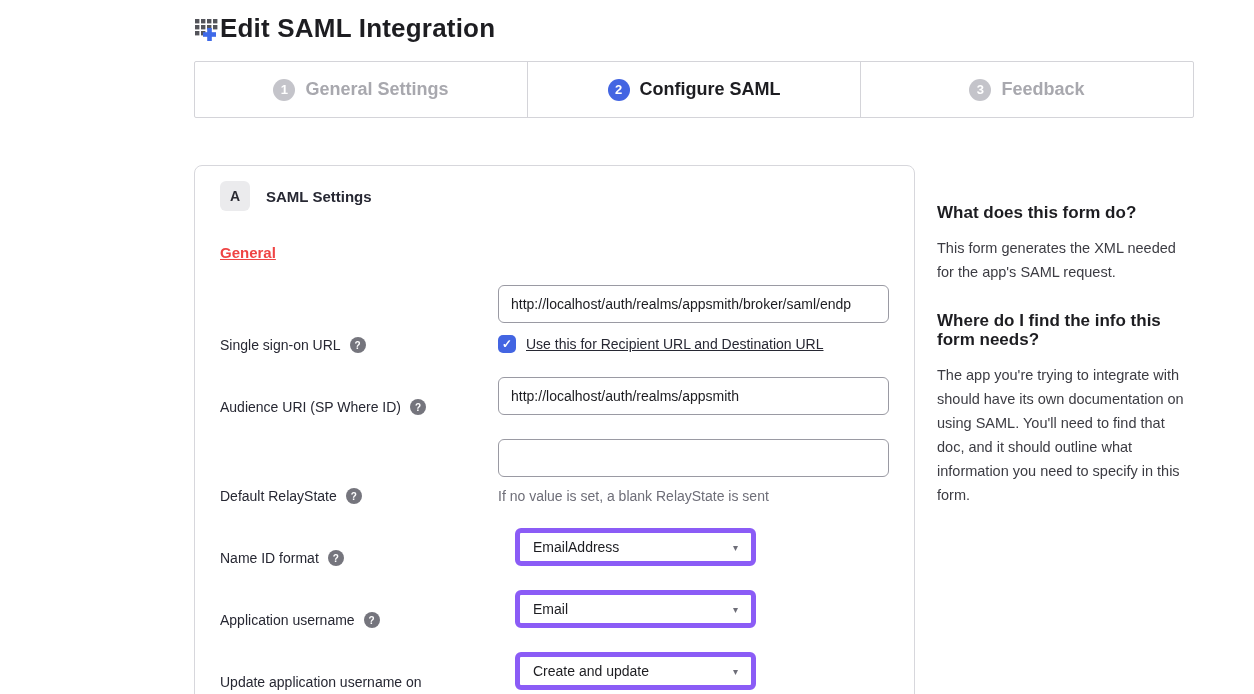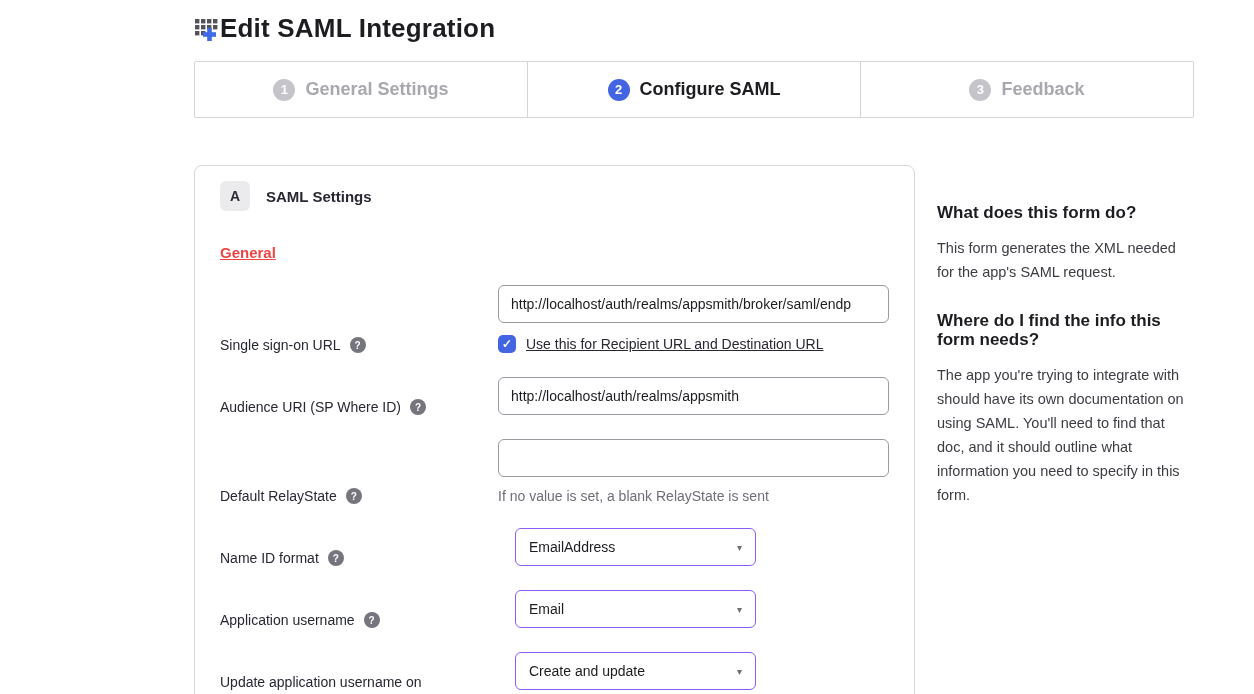--- a/index.html
+++ b/index.html
@@ -101,21 +101,21 @@
     background: #4365e2; color: #ffffff;
     display: flex; align-items: center; justify-content: center;
     font-size: 12px; font-weight: 700; cursor: pointer;
   }
   .checkbox-label { font-size: 14px; color: #272833; text-decoration: underline; }
 
   .helper-text { margin-top: 11px; font-size: 14px; color: #6e6e78; }
 
   .select {
     width: 241px; height: 38px;
-    border: 1px solid #8b5cf6; border-radius: 6px;
+    border: 5px solid #8b5cf6; border-radius: 6px;
     padding: 0 13px; background: #ffffff;
     display: flex; align-items: center; justify-content: space-between;
     font-size: 14px; color: #1d1d21; cursor: pointer;
   }
   .select .caret { font-size: 10px; color: #6e6e78; }
 
   
   .sidebar { width: 258px; margin-left: 22px; padding-top: 38px; }
   .sidebar h3 {
     font-size: 17px; font-weight: 700; color: #1d1d21;

